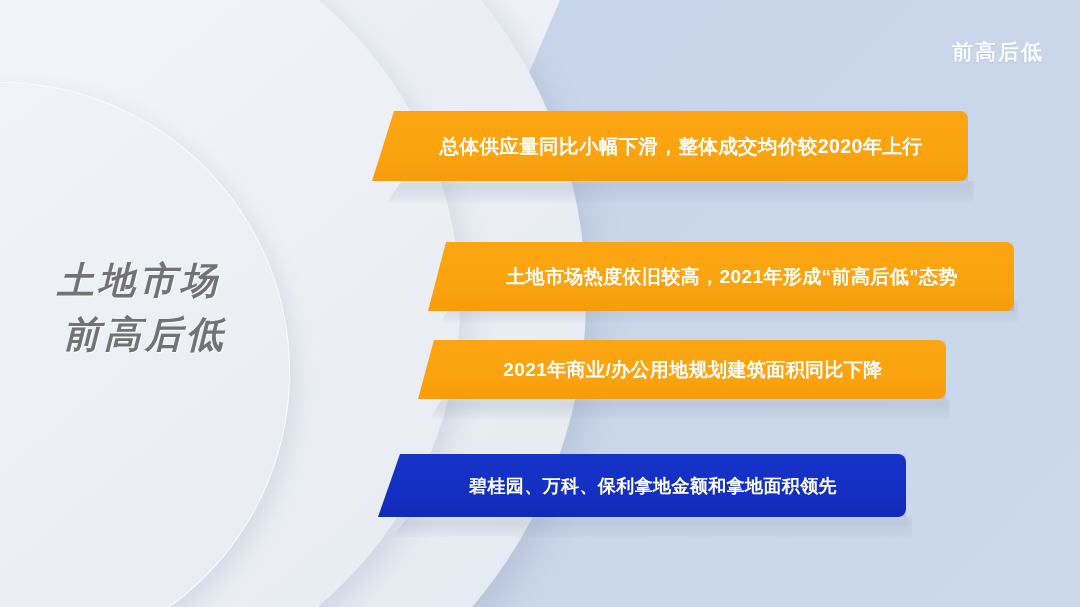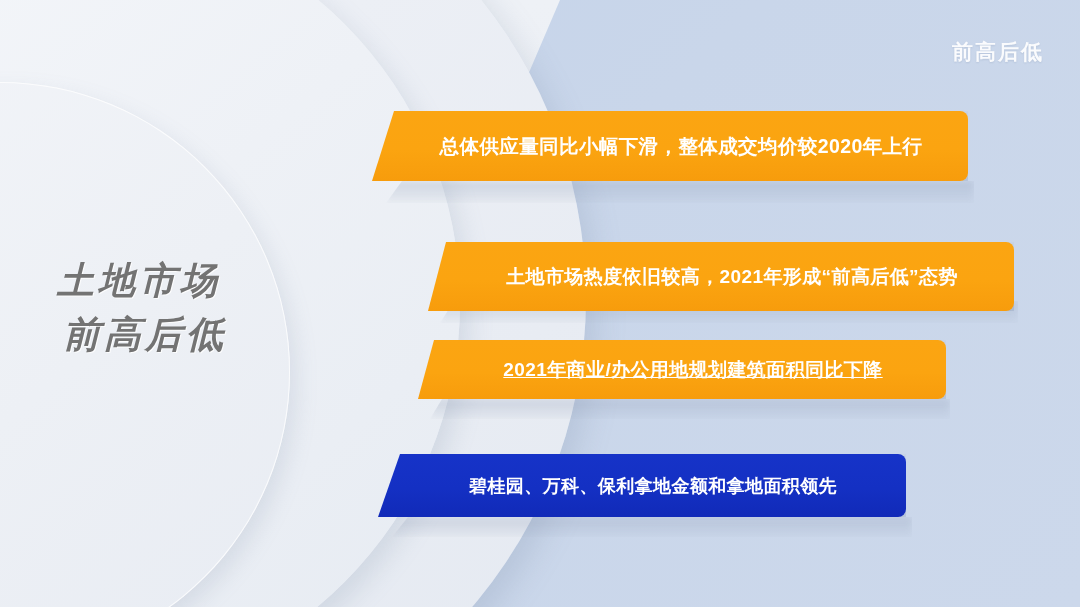--- a/index.html
+++ b/index.html
@@ -138,21 +138,20 @@
   }
   #bar-2 {
     left: 428px;  top: 242px;  width: 586px; height: 69px;
     font-size: 19px; letter-spacing: 0.4px;
     clip-path: polygon(18px 0, 100% 0, 100% 100%, 0 100%);
   }
   #bar-3 {
     left: 418px;  top: 340px;  width: 528px; height: 59px;
     font-size: 19px; letter-spacing: 0.4px;
     clip-path: polygon(16px 0, 100% 0, 100% 100%, 0 100%);
-    text-decoration: underline;
   }
   #bar-4 {
     left: 378px;  top: 454px;  width: 528px; height: 63px;
     font-size: 18px; letter-spacing: 0.4px;
     clip-path: polygon(22px 0, 100% 0, 100% 100%, 0 100%);
   }
 
   
   .bar-shadow {
     position: absolute;

